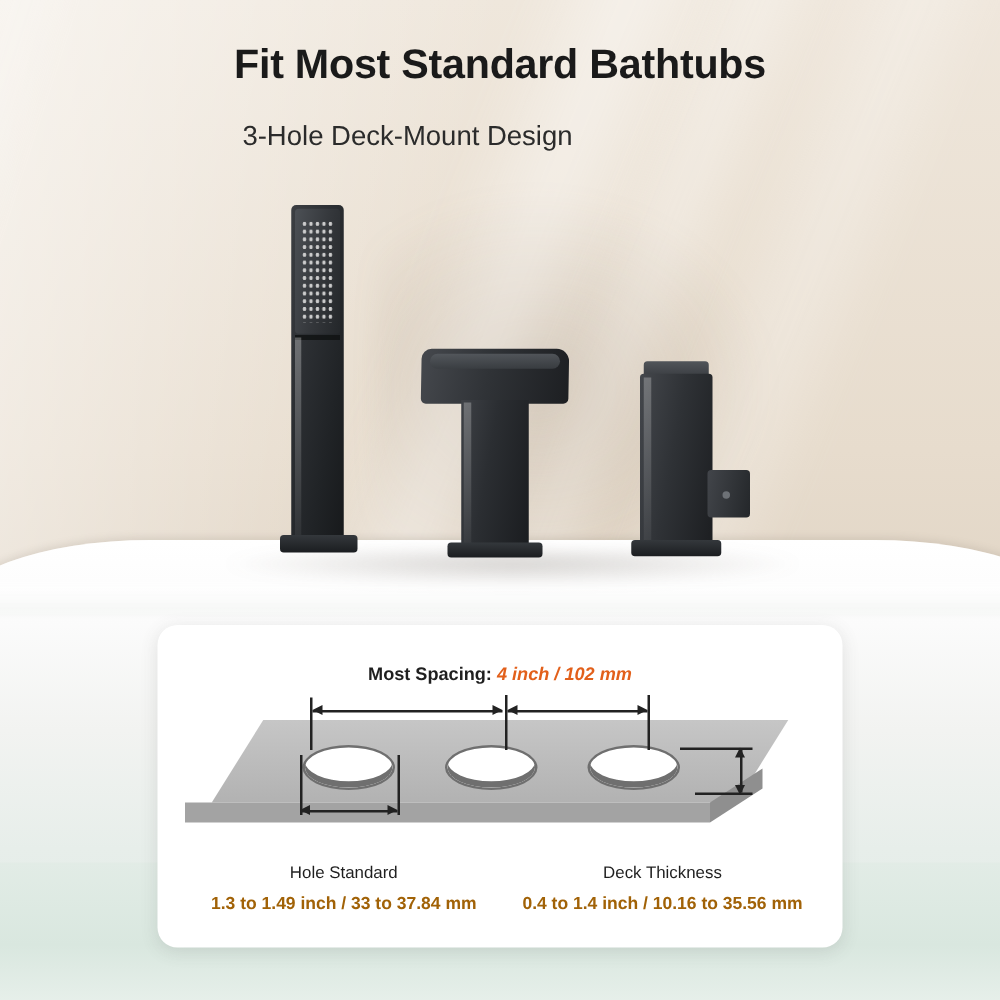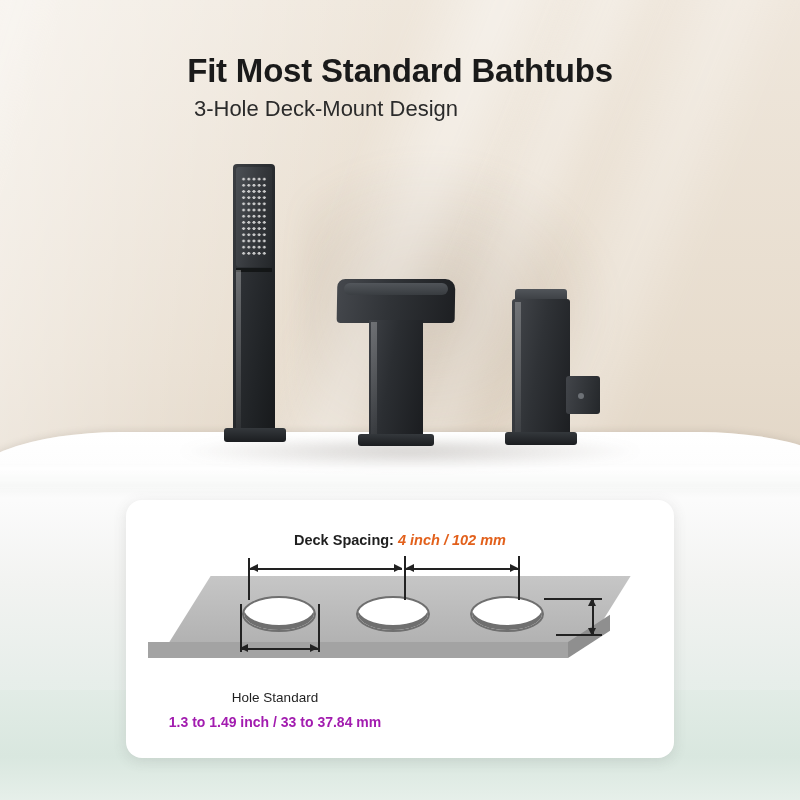--- a/index.html
+++ b/index.html
@@ -78,21 +78,21 @@
     position: absolute;
     left: 180px; top: 440px;
     width: 460px; height: 28px;
     background: radial-gradient(ellipse at 50% 40%, rgba(90,80,70,0.25), rgba(90,80,70,0) 72%);
     filter: blur(5px);
   }
 
   
   .title {
     position: absolute;
-    left: 0; top: 52px;
+    left: 0; top: 32px;
     width: 800px;
     text-align: center;
     font-size: 33px;
     font-weight: bold;
     color: #1a1a1a;
     letter-spacing: -0.2px;
   }
   .subtitle {
     position: absolute;
     left: 0; top: 96px;
@@ -311,21 +311,21 @@
   .arrow-u { border-bottom: 8px solid #222; }
   .arrow-d { border-top: 8px solid #222; }
 
   .spec-foot {
     position: absolute;
     top: 690px;
     font-size: 13.5px;
     text-align: center;
   }
   .spec-foot .head { color: #1f1f1f; font-weight: normal; }
-  .spec-foot .val { color: #a21caf; font-weight: bold; display: block; margin-top: 9px; font-size: 14px; }
+  .spec-foot .val { color: #a16207; font-weight: bold; display: block; margin-top: 9px; font-size: 14px; }
   .foot-left  { left: 150px; width: 250px; }
   .foot-right { left: 400px; width: 260px; }
 </style>
 </head>
 <body>
 
 <div id="scene">
 
   <div class="bg-wall"></div>
   <div class="light-streak streak-d"></div>
@@ -358,21 +358,21 @@
   <div class="valve-cap"></div>
   <div class="valve-body"></div>
   <div class="valve-hl"></div>
   <div class="valve-lever"></div>
   <div class="valve-lever-dot"></div>
   <div class="valve-base"></div>
 
   <div class="spec-card"></div>
 
   <div class="hole-spacing-label">
-    <span>Deck Spacing:</span>
+    <span>Most Spacing:</span>
     <span class="val">4 inch / 102 mm</span>
   </div>
 
   <div class="slab-wrap">
     <div class="slab-top2"></div>
     <div class="slab-face"></div>
     <div class="slab-side"></div>
 
     <div class="hole hole-1"></div>
     <div class="hole hole-2"></div>
@@ -401,14 +401,18 @@
     <div class="dim-tick" style="left:466px; top:100px; height:34px;"></div>
     <div class="arrow-u" style="left:462px; top:98px;"></div>
     <div class="arrow-d" style="left:462px; top:128px;"></div>
   </div>
 
   <div class="spec-foot foot-left">
     <span class="head">Hole Standard</span>
     <span class="val">1.3 to 1.49 inch / 33 to 37.84 mm</span>
   </div>
 
+  <div class="spec-foot foot-right">
+    <span class="head">Deck Thickness</span>
+    <span class="val">0.4 to 1.4 inch / 10.16 to 35.56 mm</span>
+  </div>
 
 </div>
 
 </body></html>

